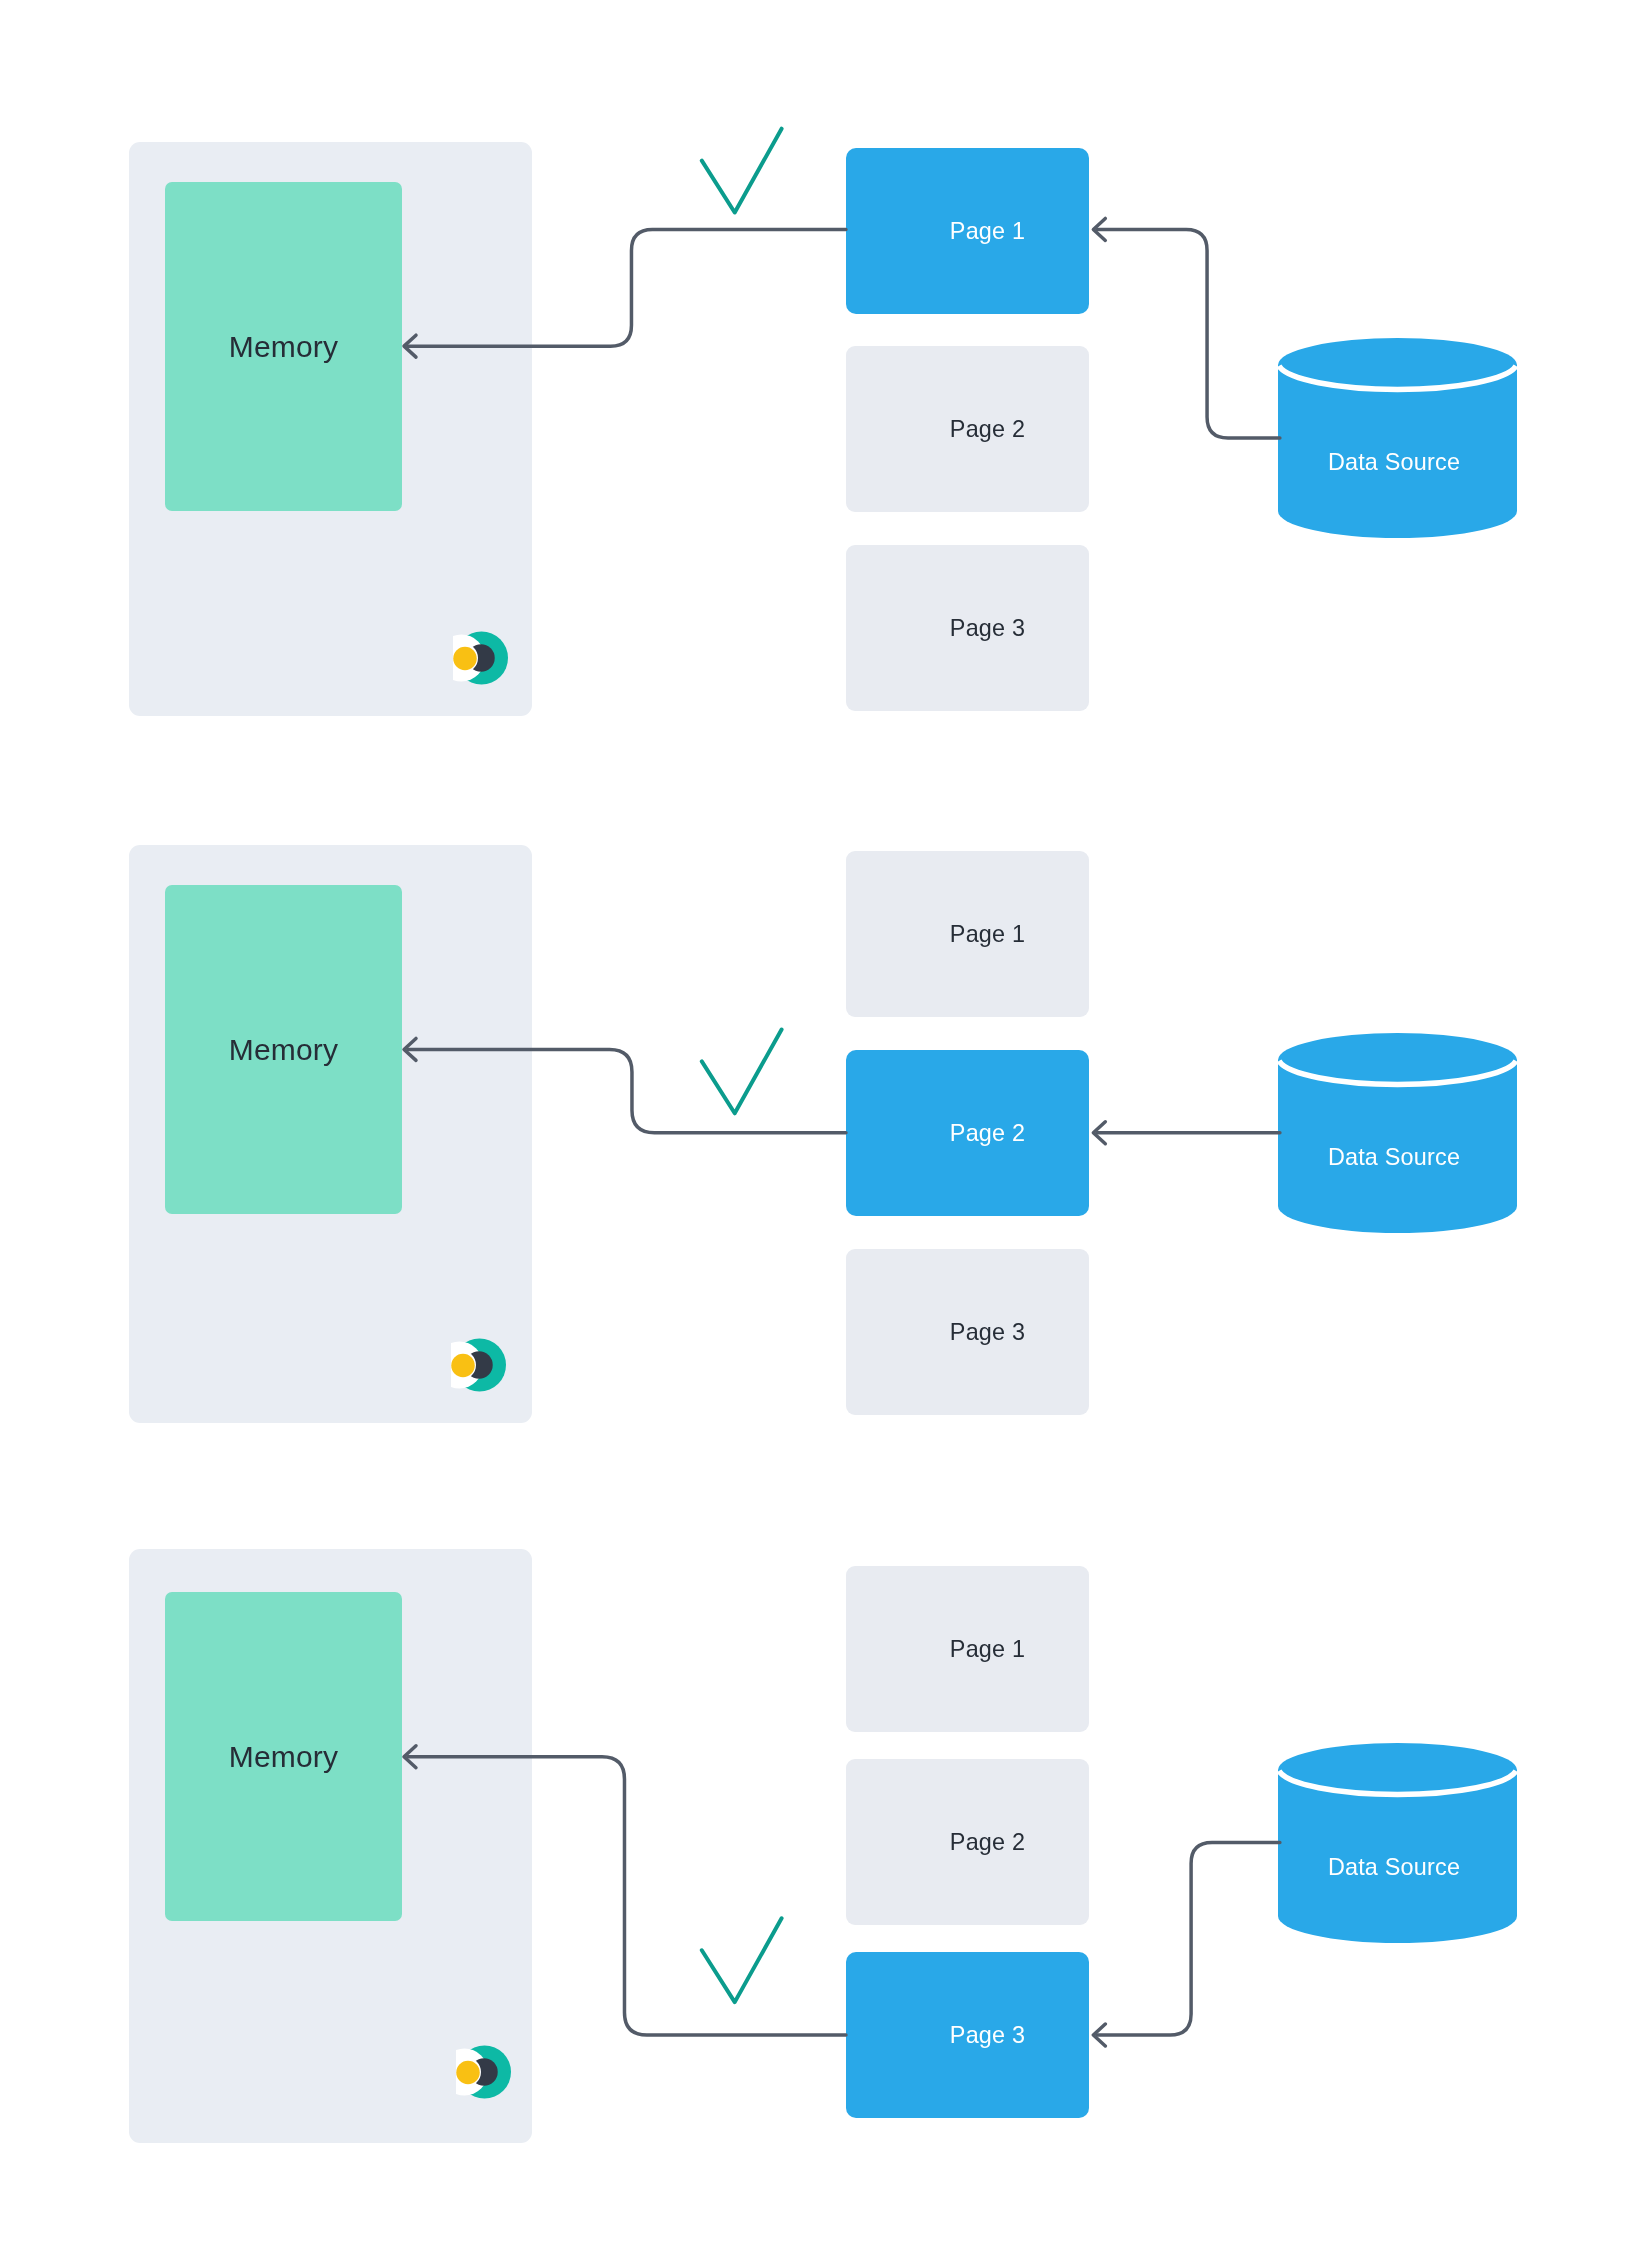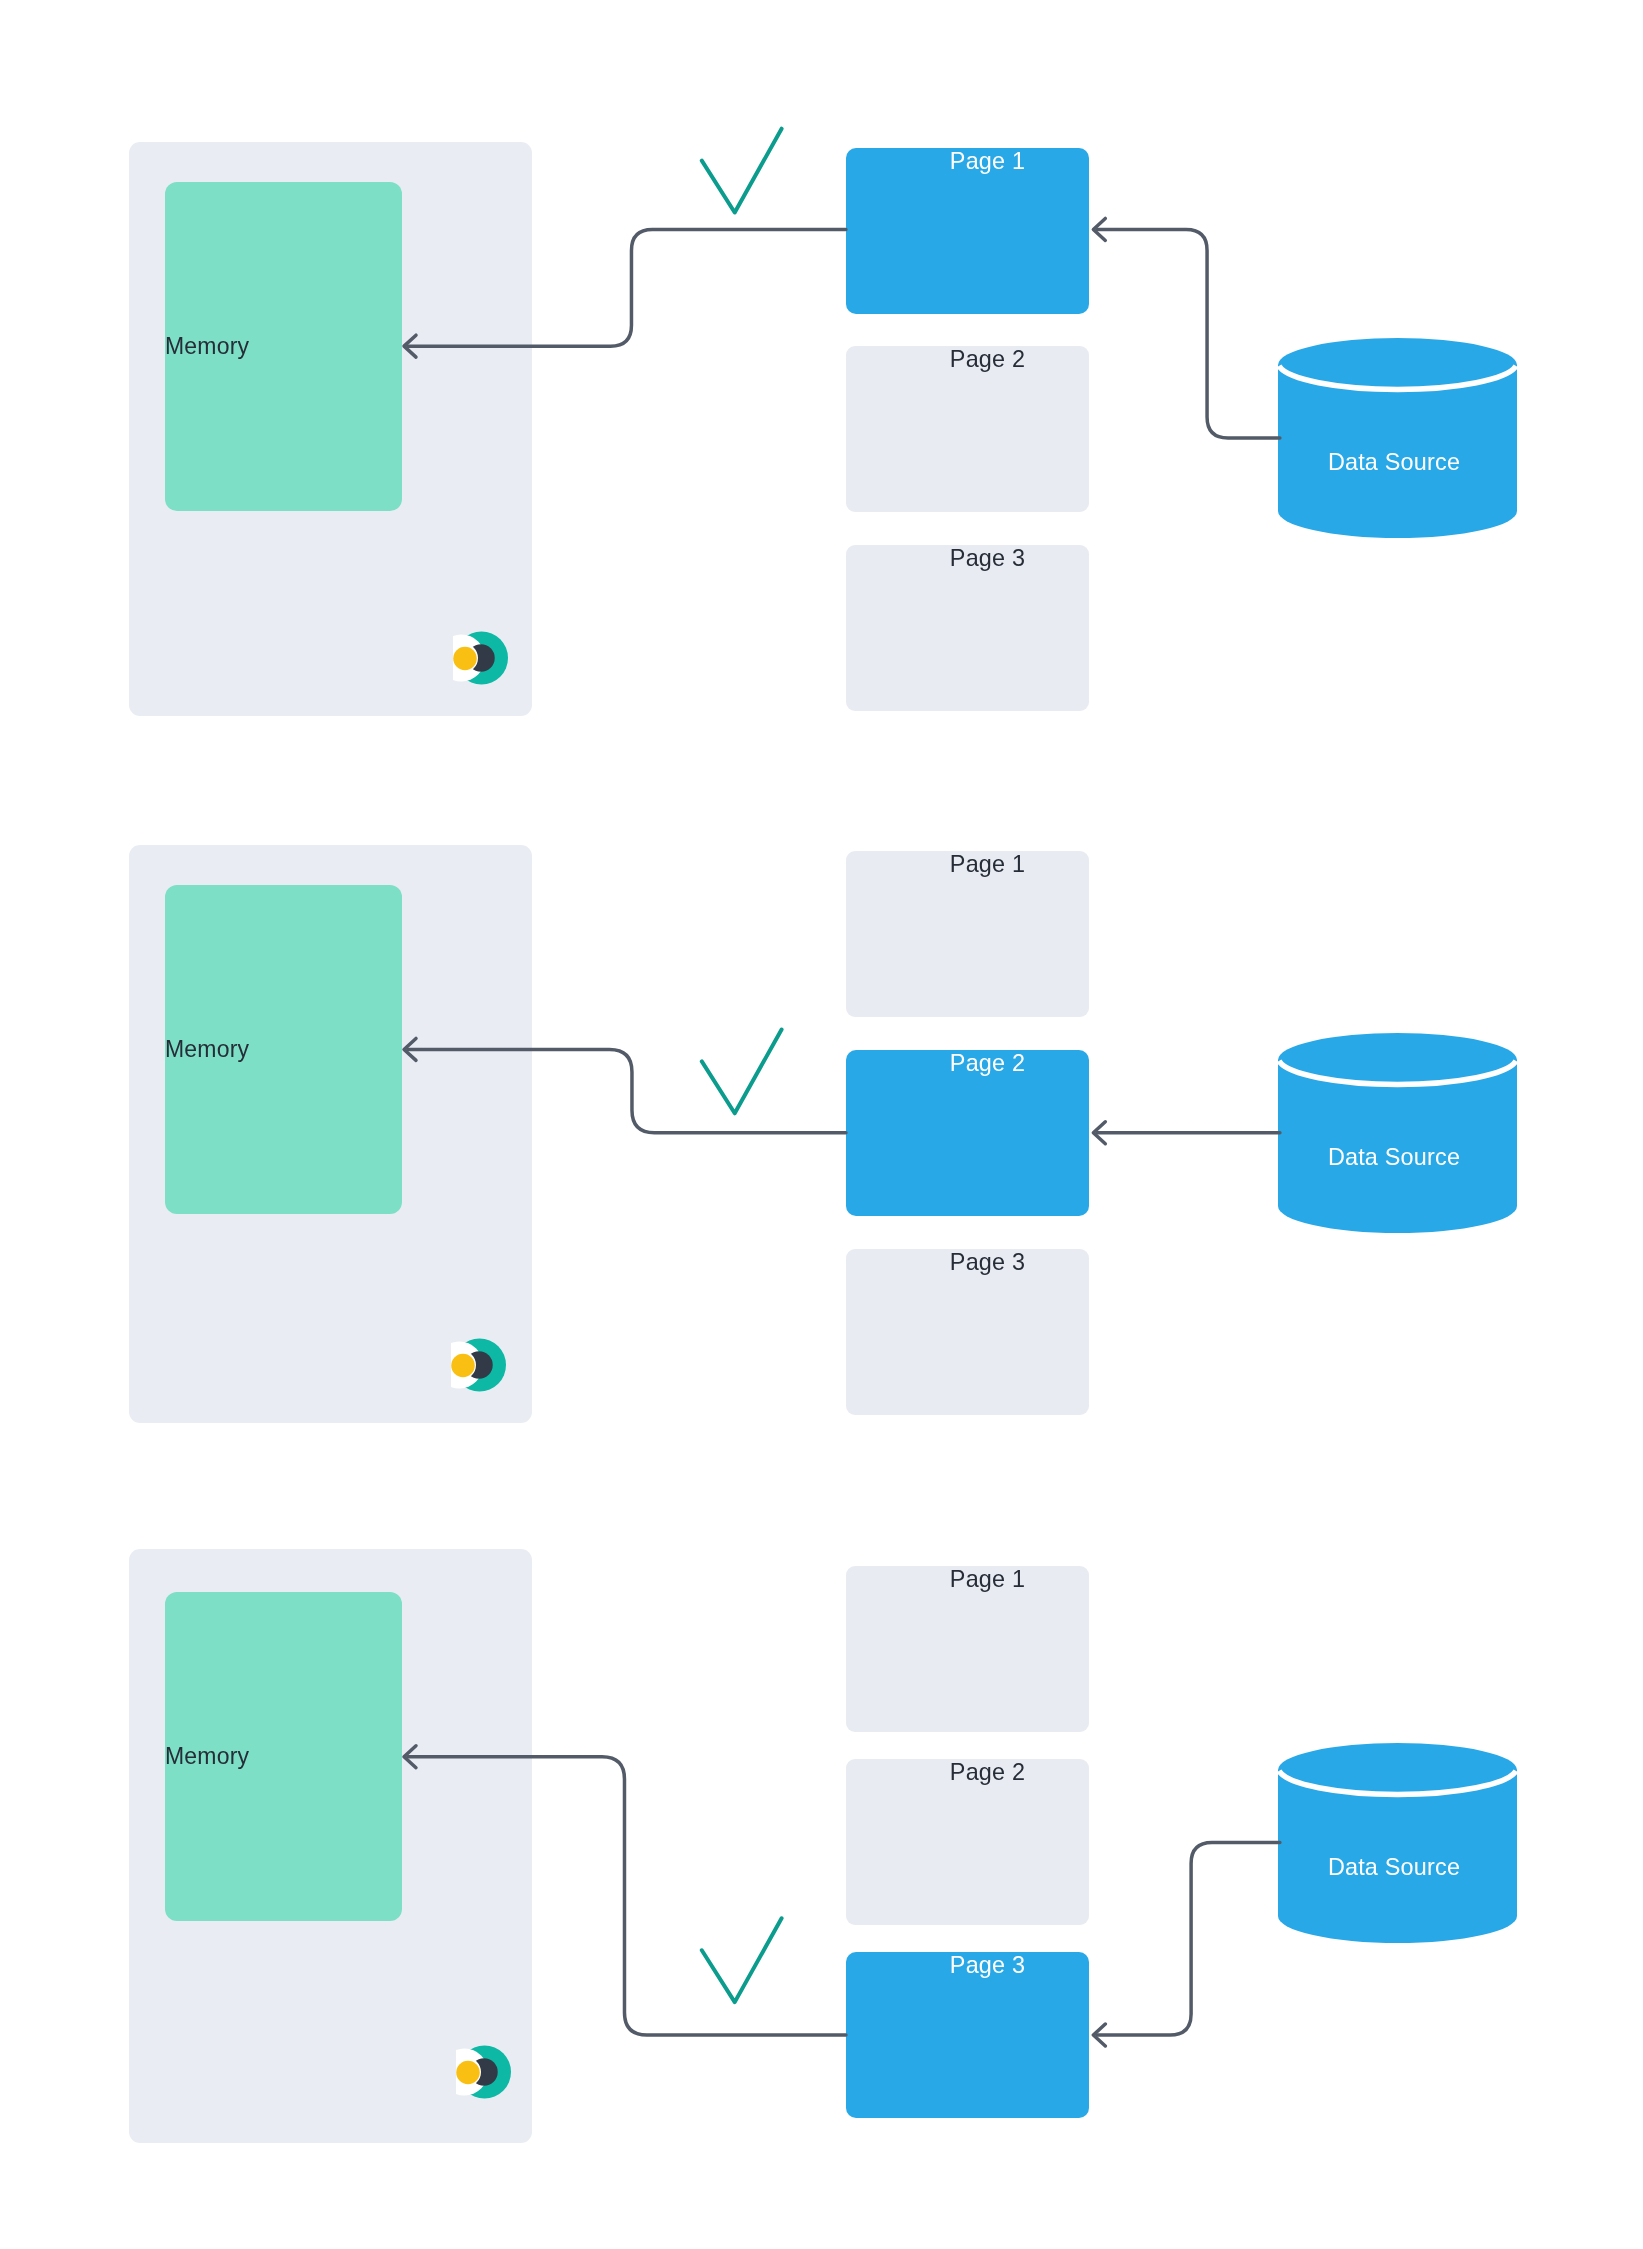--- a/index.html
+++ b/index.html
@@ -12,27 +12,27 @@
     --dark:#262D37;
   }
   *{box-sizing:border-box}
   html,body{margin:0;padding:0;background:#fff}
   .canvas{
     position:relative;width:1644px;height:2250px;background:#fff;
     font-family:"Liberation Sans",sans-serif;overflow:hidden;
   }
   .panel{position:absolute;left:129px;width:403px;border-radius:11px;background:var(--panel)}
   .memory{
-    position:absolute;left:165px;width:237px;height:329px;border-radius:12px;
-    background:var(--teal);display:flex;align-items:center;
-    font-size:23px;color:var(--dark);letter-spacing:0.2px;
+    position:absolute;left:165px;width:237px;height:329px;border-radius:7px;
+    background:var(--teal);display:flex;align-items:center;justify-content:center;
+    font-size:30px;color:var(--dark);letter-spacing:0.2px;
   }
   .page{
     position:absolute;left:846px;width:243px;height:166px;border-radius:9px;
-    background:var(--pagegray);display:flex;align-items:flex-start;justify-content:center;
+    background:var(--pagegray);display:flex;align-items:center;justify-content:center;
     font-size:23.4px;color:var(--dark);letter-spacing:0.2px;padding-left:40px;
   }
   .page.active{background:var(--blue);color:#fff;border-radius:10px}
   .cyl{position:absolute;left:1278px;width:232px;height:202px;color:#fff}
   .cyl svg{position:absolute;left:0;top:0;width:239px;height:202px}
   .cyl .lbl{position:absolute;left:0;right:0;top:112px;text-align:center;font-size:23.4px;letter-spacing:0.2px}
   .logo{position:absolute;width:58px;height:58px}
   .overlay{position:absolute;left:0;top:0;pointer-events:none}
   .arr{fill:none;stroke:var(--slate);stroke-width:7;stroke-linecap:round;stroke-linejoin:round}
   .chk{fill:none;stroke:var(--check);stroke-width:8;stroke-linecap:round;stroke-linejoin:round}

